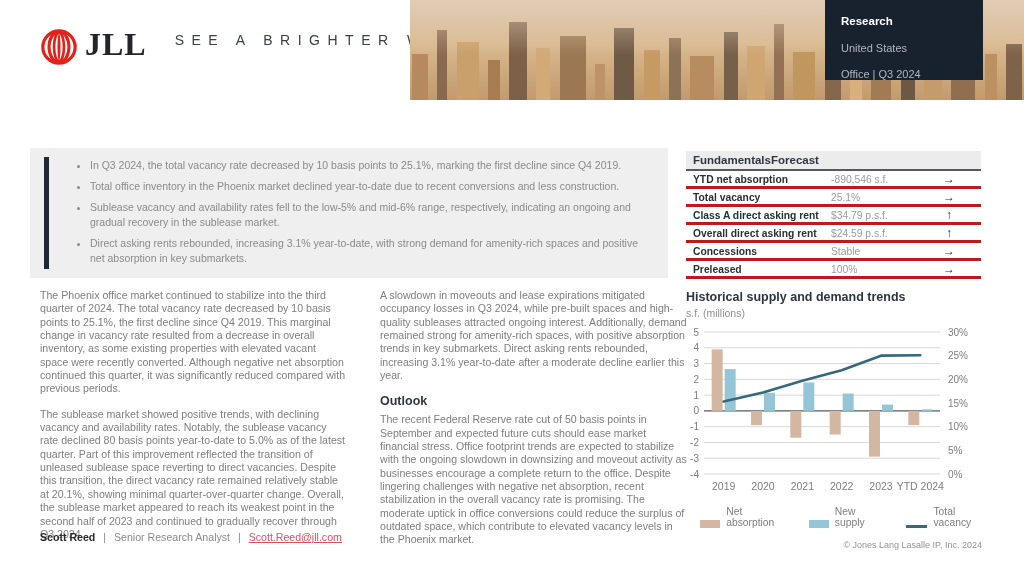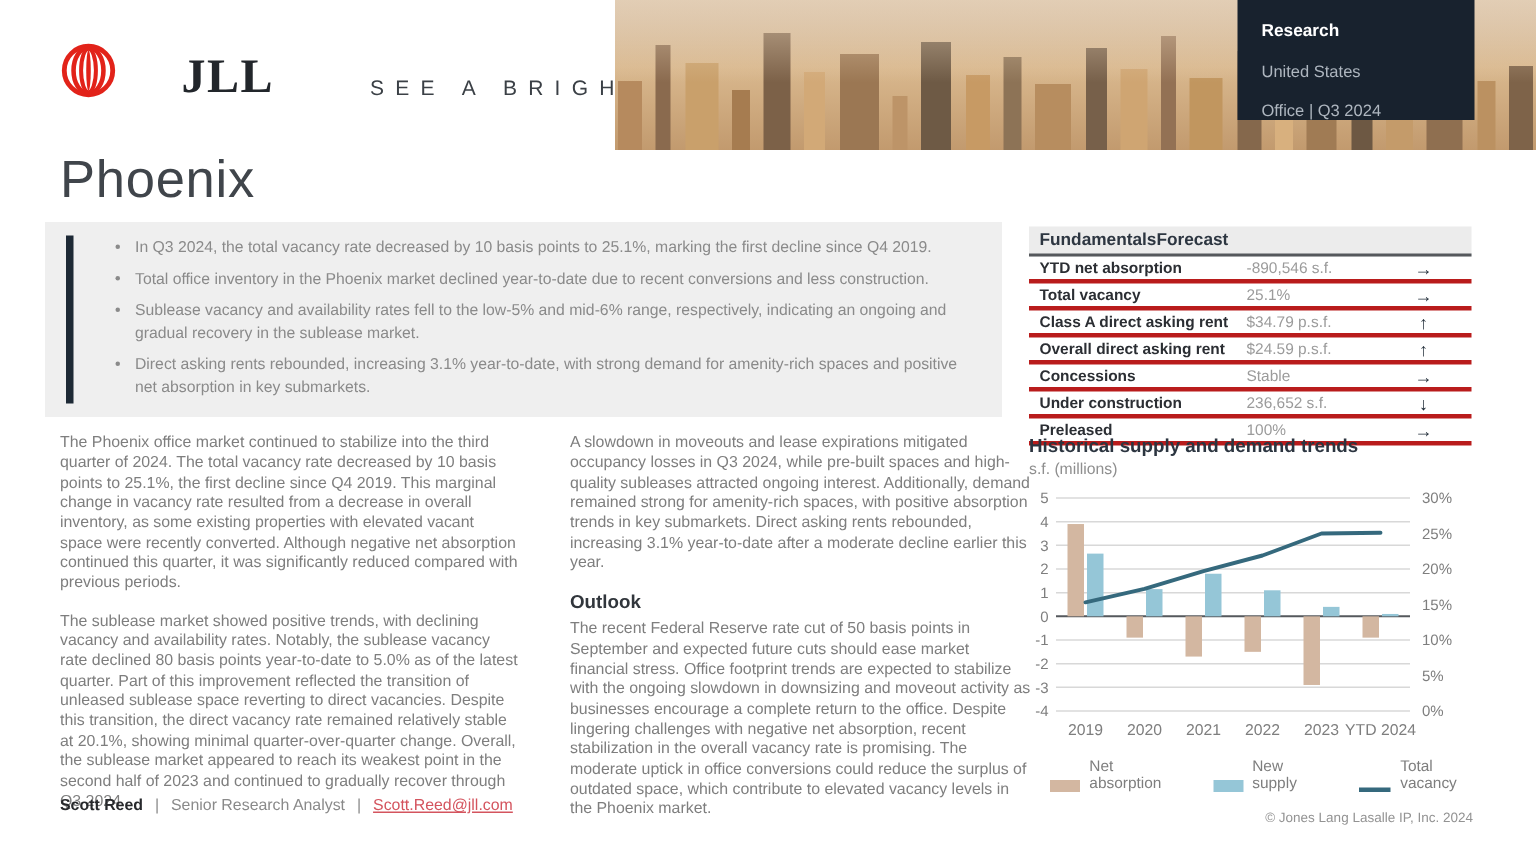--- a/index.html
+++ b/index.html
@@ -2,21 +2,21 @@
 <html><head>
 <meta charset="utf-8">
 <style>
   html,body { margin:0; padding:0; background:#ffffff; }
   .page {
     position:relative; width:1024px; height:576px; background:#ffffff;
     font-family:"Liberation Sans", sans-serif; overflow:hidden;
   }
 
   
-  .brand { position:absolute; left:40px; top:28px; display:flex; align-items:flex-end;gap:36px; }
+  .brand { position:absolute; left:40px; top:28px; display:flex; align-items:flex-start; }
   .brand-icon { width:38px; height:38px; }
   .brand-word {
     font-family:"Liberation Serif", serif; font-weight:700; font-size:32px;
     color:#22262b; margin-left:7px; letter-spacing:1px; line-height:1;
   }
   .tagline {
     margin-left:28px; font-size:14px; letter-spacing:7.5px; color:#3b4046;
     font-weight:500; padding-top:4px;
   }
 
@@ -134,21 +134,20 @@
       </div>
     <div class="haze"></div>
   </div>
 
   <div class="info-box">
     <div class="info-title">Research</div>
     <div class="info-line">United States</div>
     <div class="info-line">Office | Q3 2024</div>
   </div>
 
-  <h1 class="page-title">Phoenix</h1>
 
   <section class="highlights">
     <div class="accent-bar"></div>
     <ul id="highlights-list">
         <li>In Q3 2024, the total vacancy rate decreased by 10 basis points to 25.1%, marking the first decline since Q4 2019.</li>
         <li>Total office inventory in the Phoenix market declined year-to-date due to recent conversions and less construction.</li>
         <li>Sublease vacancy and availability rates fell to the low-5% and mid-6% range, respectively, indicating an ongoing and gradual recovery in the sublease market.</li>
         <li>Direct asking rents rebounded, increasing 3.1% year-to-date, with strong demand for amenity-rich spaces and positive net absorption in key submarkets.</li>
       </ul>
   </section>
@@ -187,25 +186,20 @@
         </div>
         <div class="fund-row">
           <span class="fund-label">Overall direct asking rent</span>
           <span class="fund-value">$24.59 p.s.f.</span>
           <span class="fund-arrow">↑</span>
         </div>
         <div class="fund-row">
           <span class="fund-label">Concessions</span>
           <span class="fund-value">Stable</span>
           <span class="fund-arrow">→</span>
-        </div>
-        <div class="fund-row">
-          <span class="fund-label">Under construction</span>
-          <span class="fund-value">236,652 s.f.</span>
-          <span class="fund-arrow">↓</span>
         </div>
         <div class="fund-row">
           <span class="fund-label">Preleased</span>
           <span class="fund-value">100%</span>
           <span class="fund-arrow">→</span>
         </div>
       </div>
   </div>
 
   <div class="chart">

